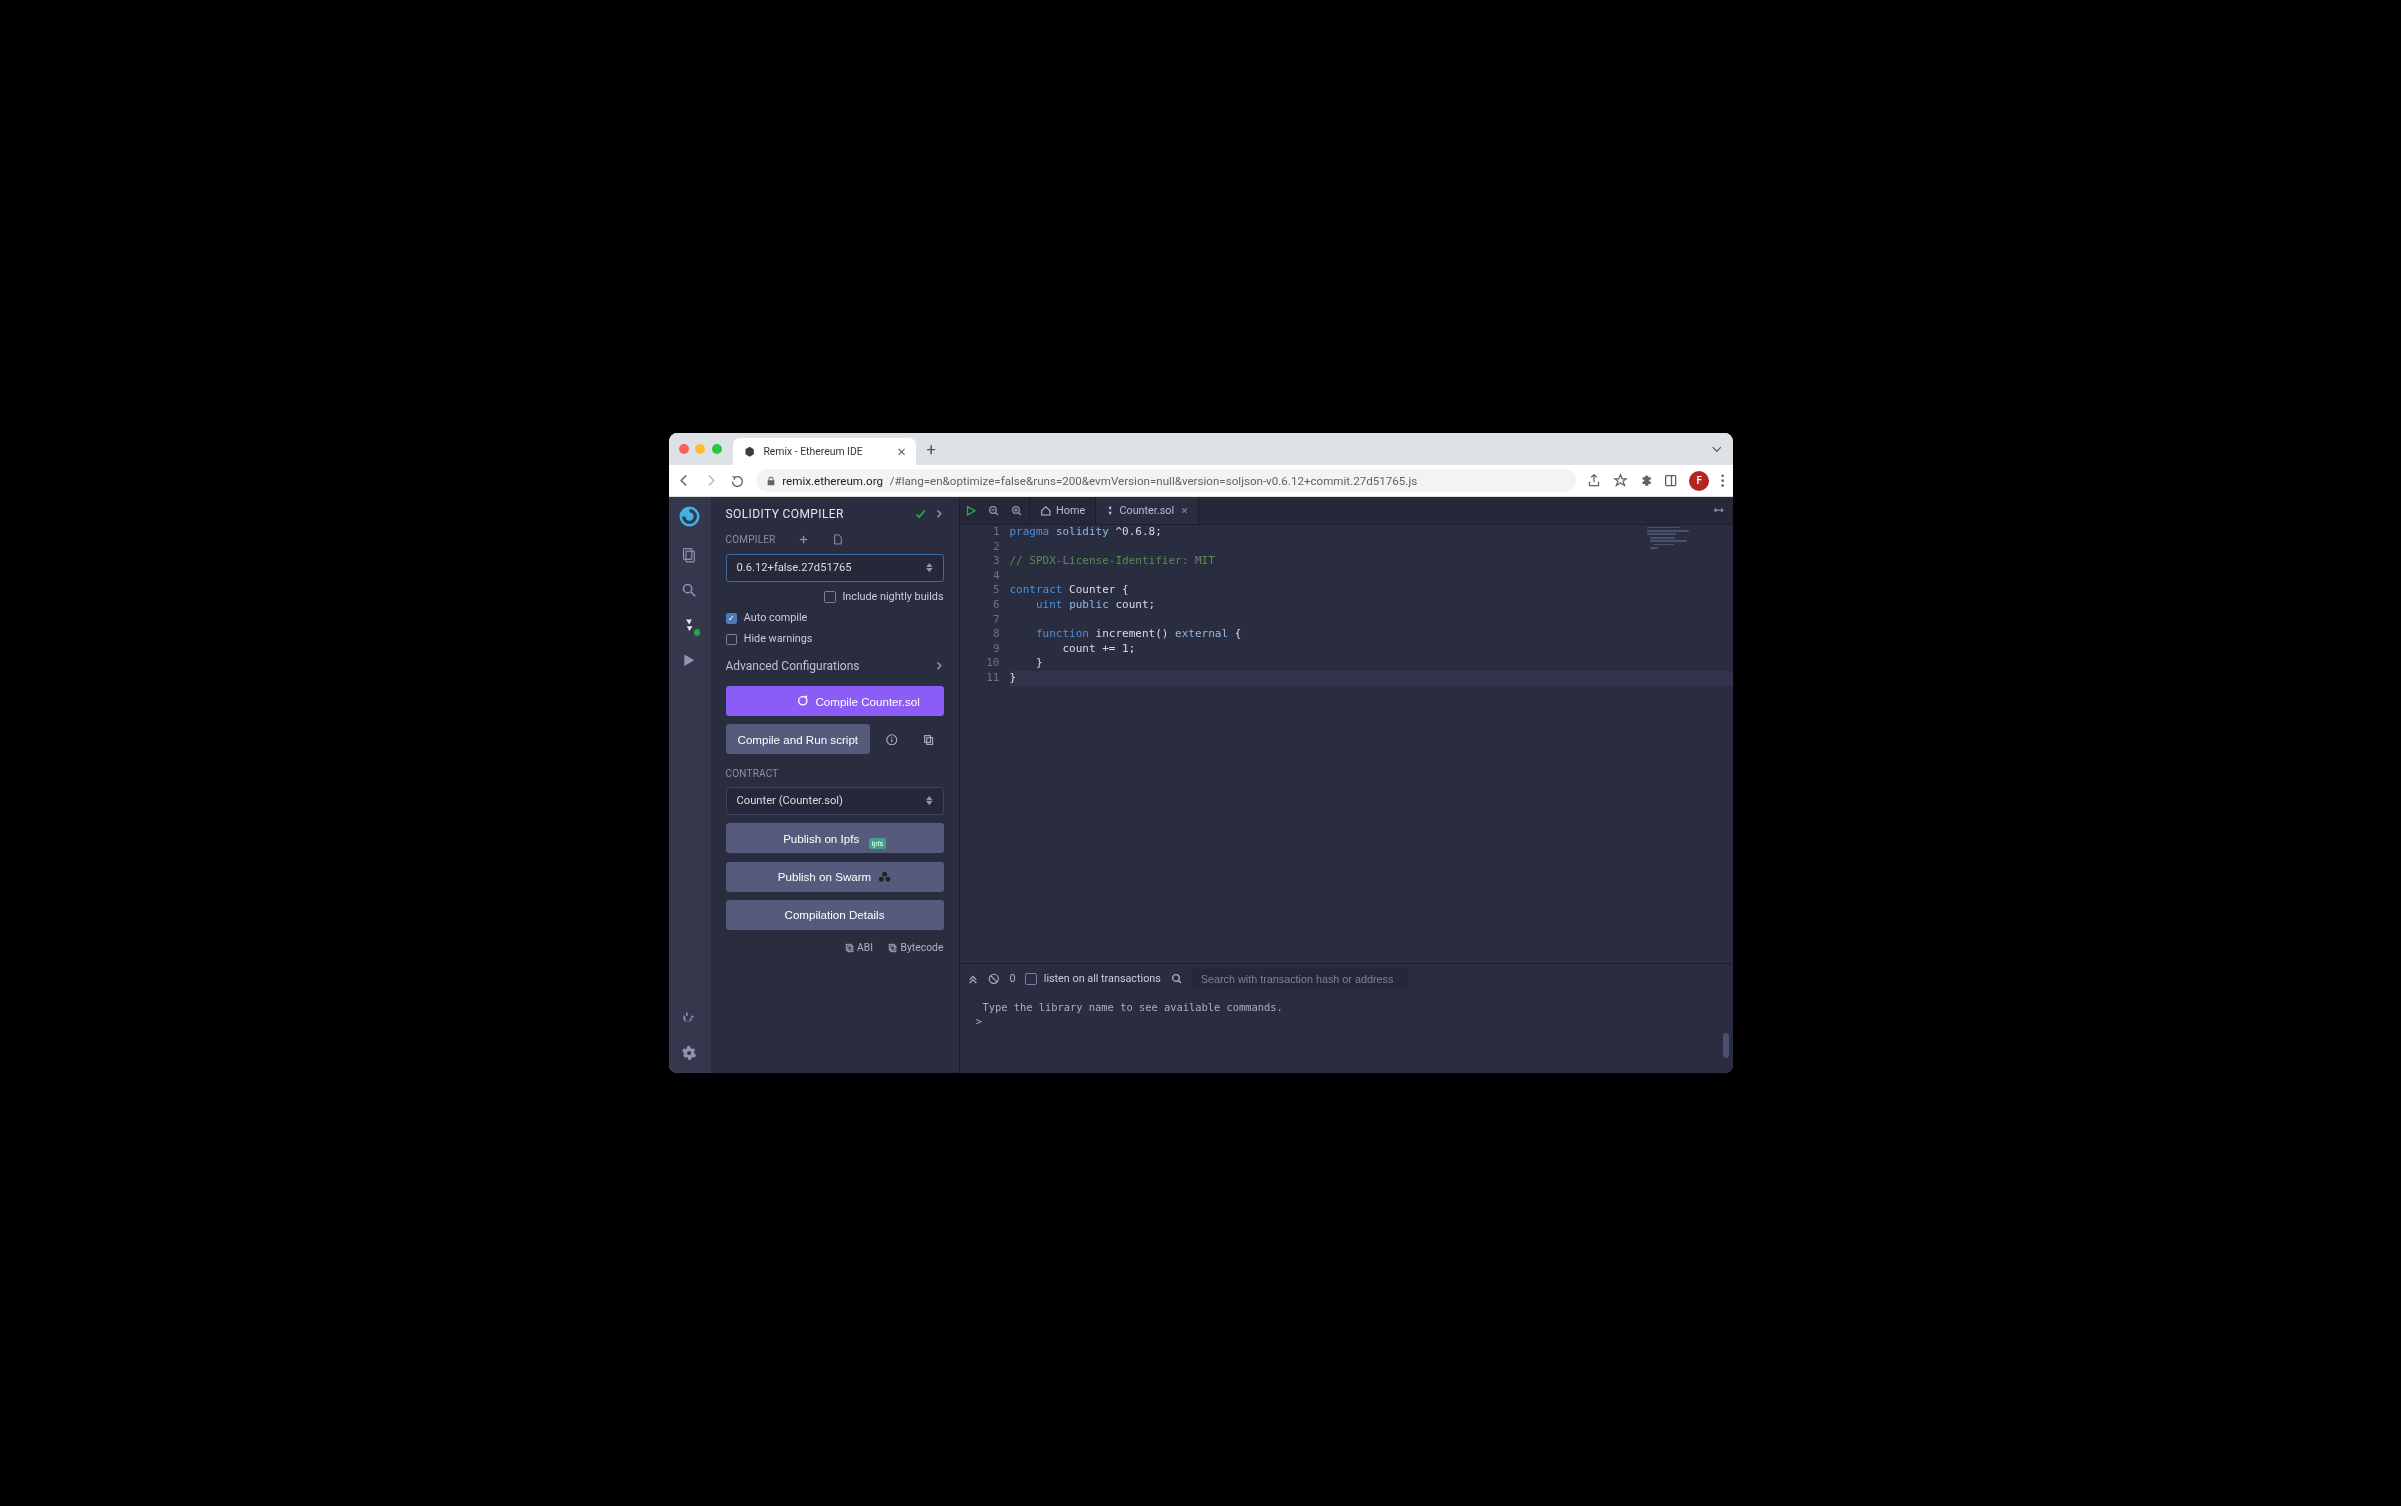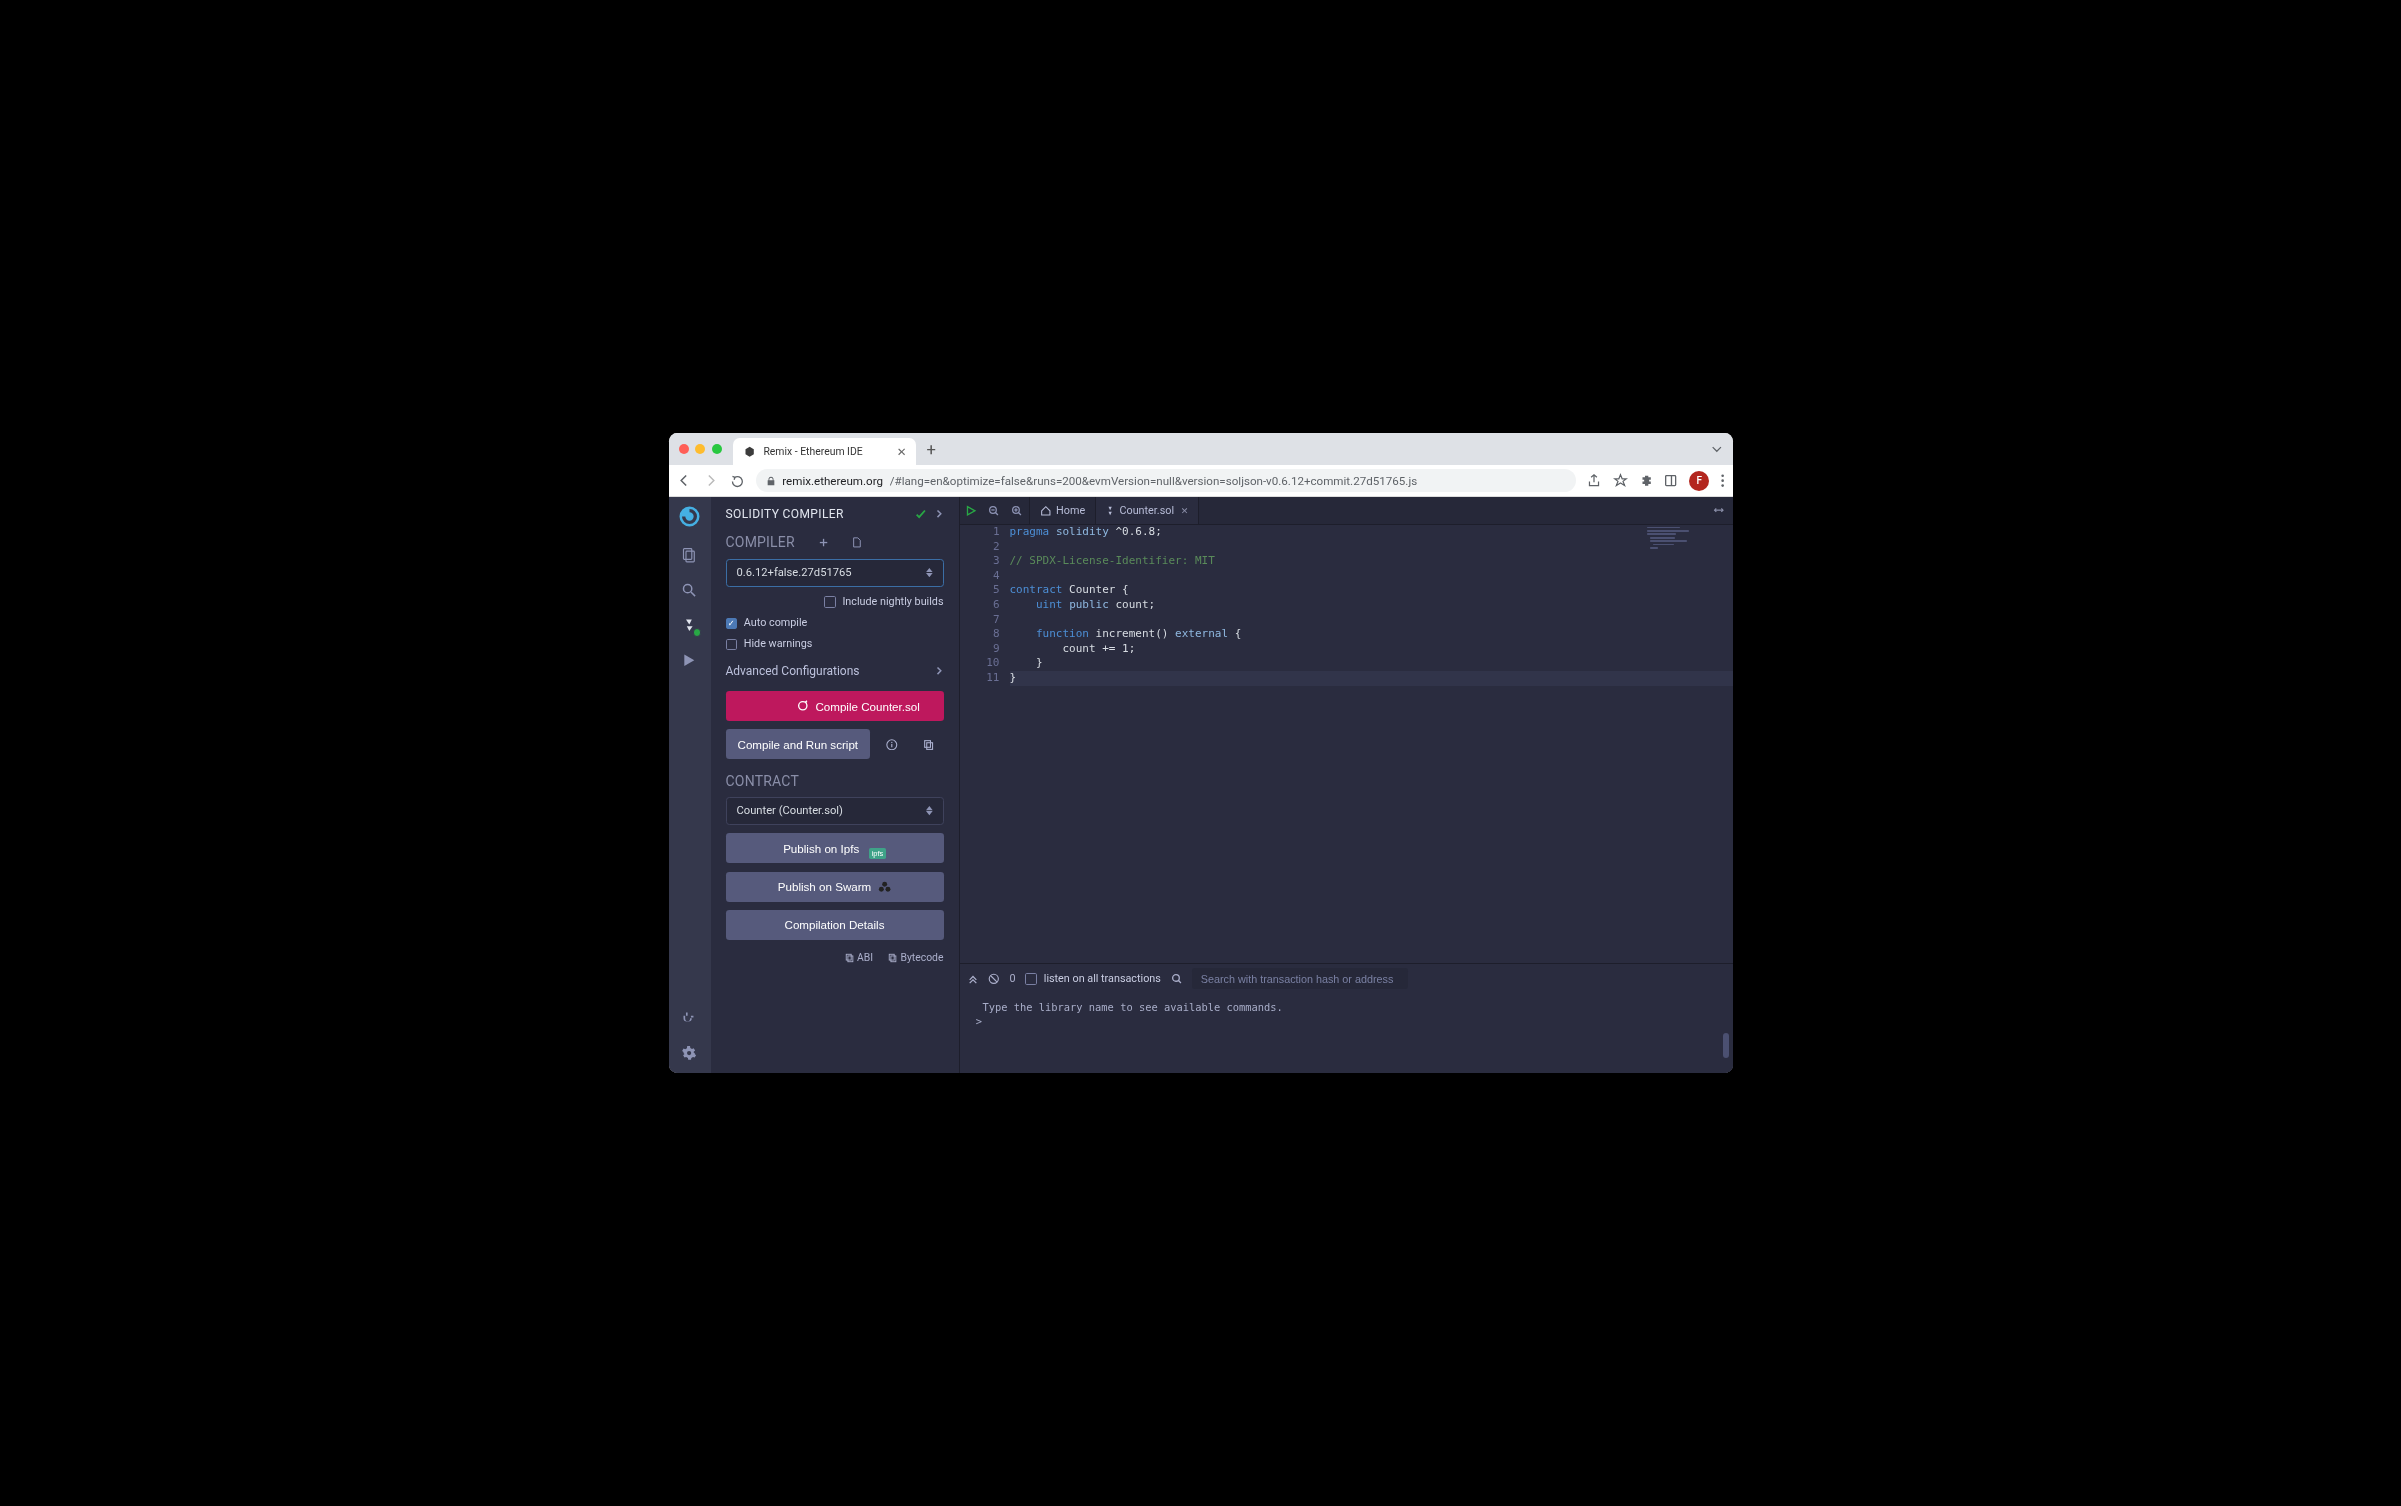--- a/index.html
+++ b/index.html
@@ -112,21 +112,21 @@
       display: flex;
       flex-direction: column;
       padding: 10px 15px;
       gap: 8.3px;
       font-size: 10.8px;
       border-right: 0.8px solid #1d1e2b;
     }
     .panel-header { display: flex; align-items: center; justify-content: space-between; margin-bottom: 5px; }
     .panel-title { font-size: 12px; font-weight: 400; letter-spacing: 0.4px; color: #e2e6ef; }
     .panel-title-actions { display: flex; gap: 8.3px; align-items: center; color: #8e94b5; }
-    .section-label { font-size: 14px; letter-spacing: 0.2px; color: #8a8ea8; display: flex; align-items: center; gap: 24px; }
+    .section-label { font-size: 10px; letter-spacing: 0.2px; color: #8a8ea8; display: flex; align-items: center; gap: 24px; }
     .select-box {
       background: #262839;
       border: 0.8px solid #3b6ea5;
       border-radius: 3.3px;
       height: 28px;
       display: flex;
       align-items: center;
       padding: 0 10px;
       font-size: 11.2px;
       justify-content: space-between;
@@ -144,21 +144,21 @@
       height: 30px;
       display: flex;
       align-items: center;
       justify-content: center;
       gap: 6.7px;
       font-size: 11.6px;
       cursor: pointer;
       border: none;
       color: #fff;
     }
-    .btn.primary { background: #be185d; padding-left: 48px; }
+    .btn.primary { background: #8b5cf6; padding-left: 48px; }
     .btn.secondary { background: #565a7c; }
     .btn-row { display: flex; gap: 6.7px; }
     .btn-row .btn { flex: 1; }
     .btn-icon-aside { width: 30px; height: 30px; display: flex; align-items: center; justify-content: center; color: #abb0cf; cursor: pointer; }
     .copy-links { display: flex; justify-content: flex-end; gap: 15px; font-size: 10.4px; color: #abafcb; margin-top: 3.3px; }
     .copy-links .lnk { display: flex; align-items: center; gap: 3.3px; cursor: pointer; }
     .right-align { display: flex; justify-content: flex-end; }
     .ipfs-badge { display: inline-flex; padding: 0.8px 2.5px; font-size: 7.5px; background: #3fa288; border-radius: 1.7px; color: #fff; margin-left: 3.3px; margin-top: 11px; }
     
     .main {

